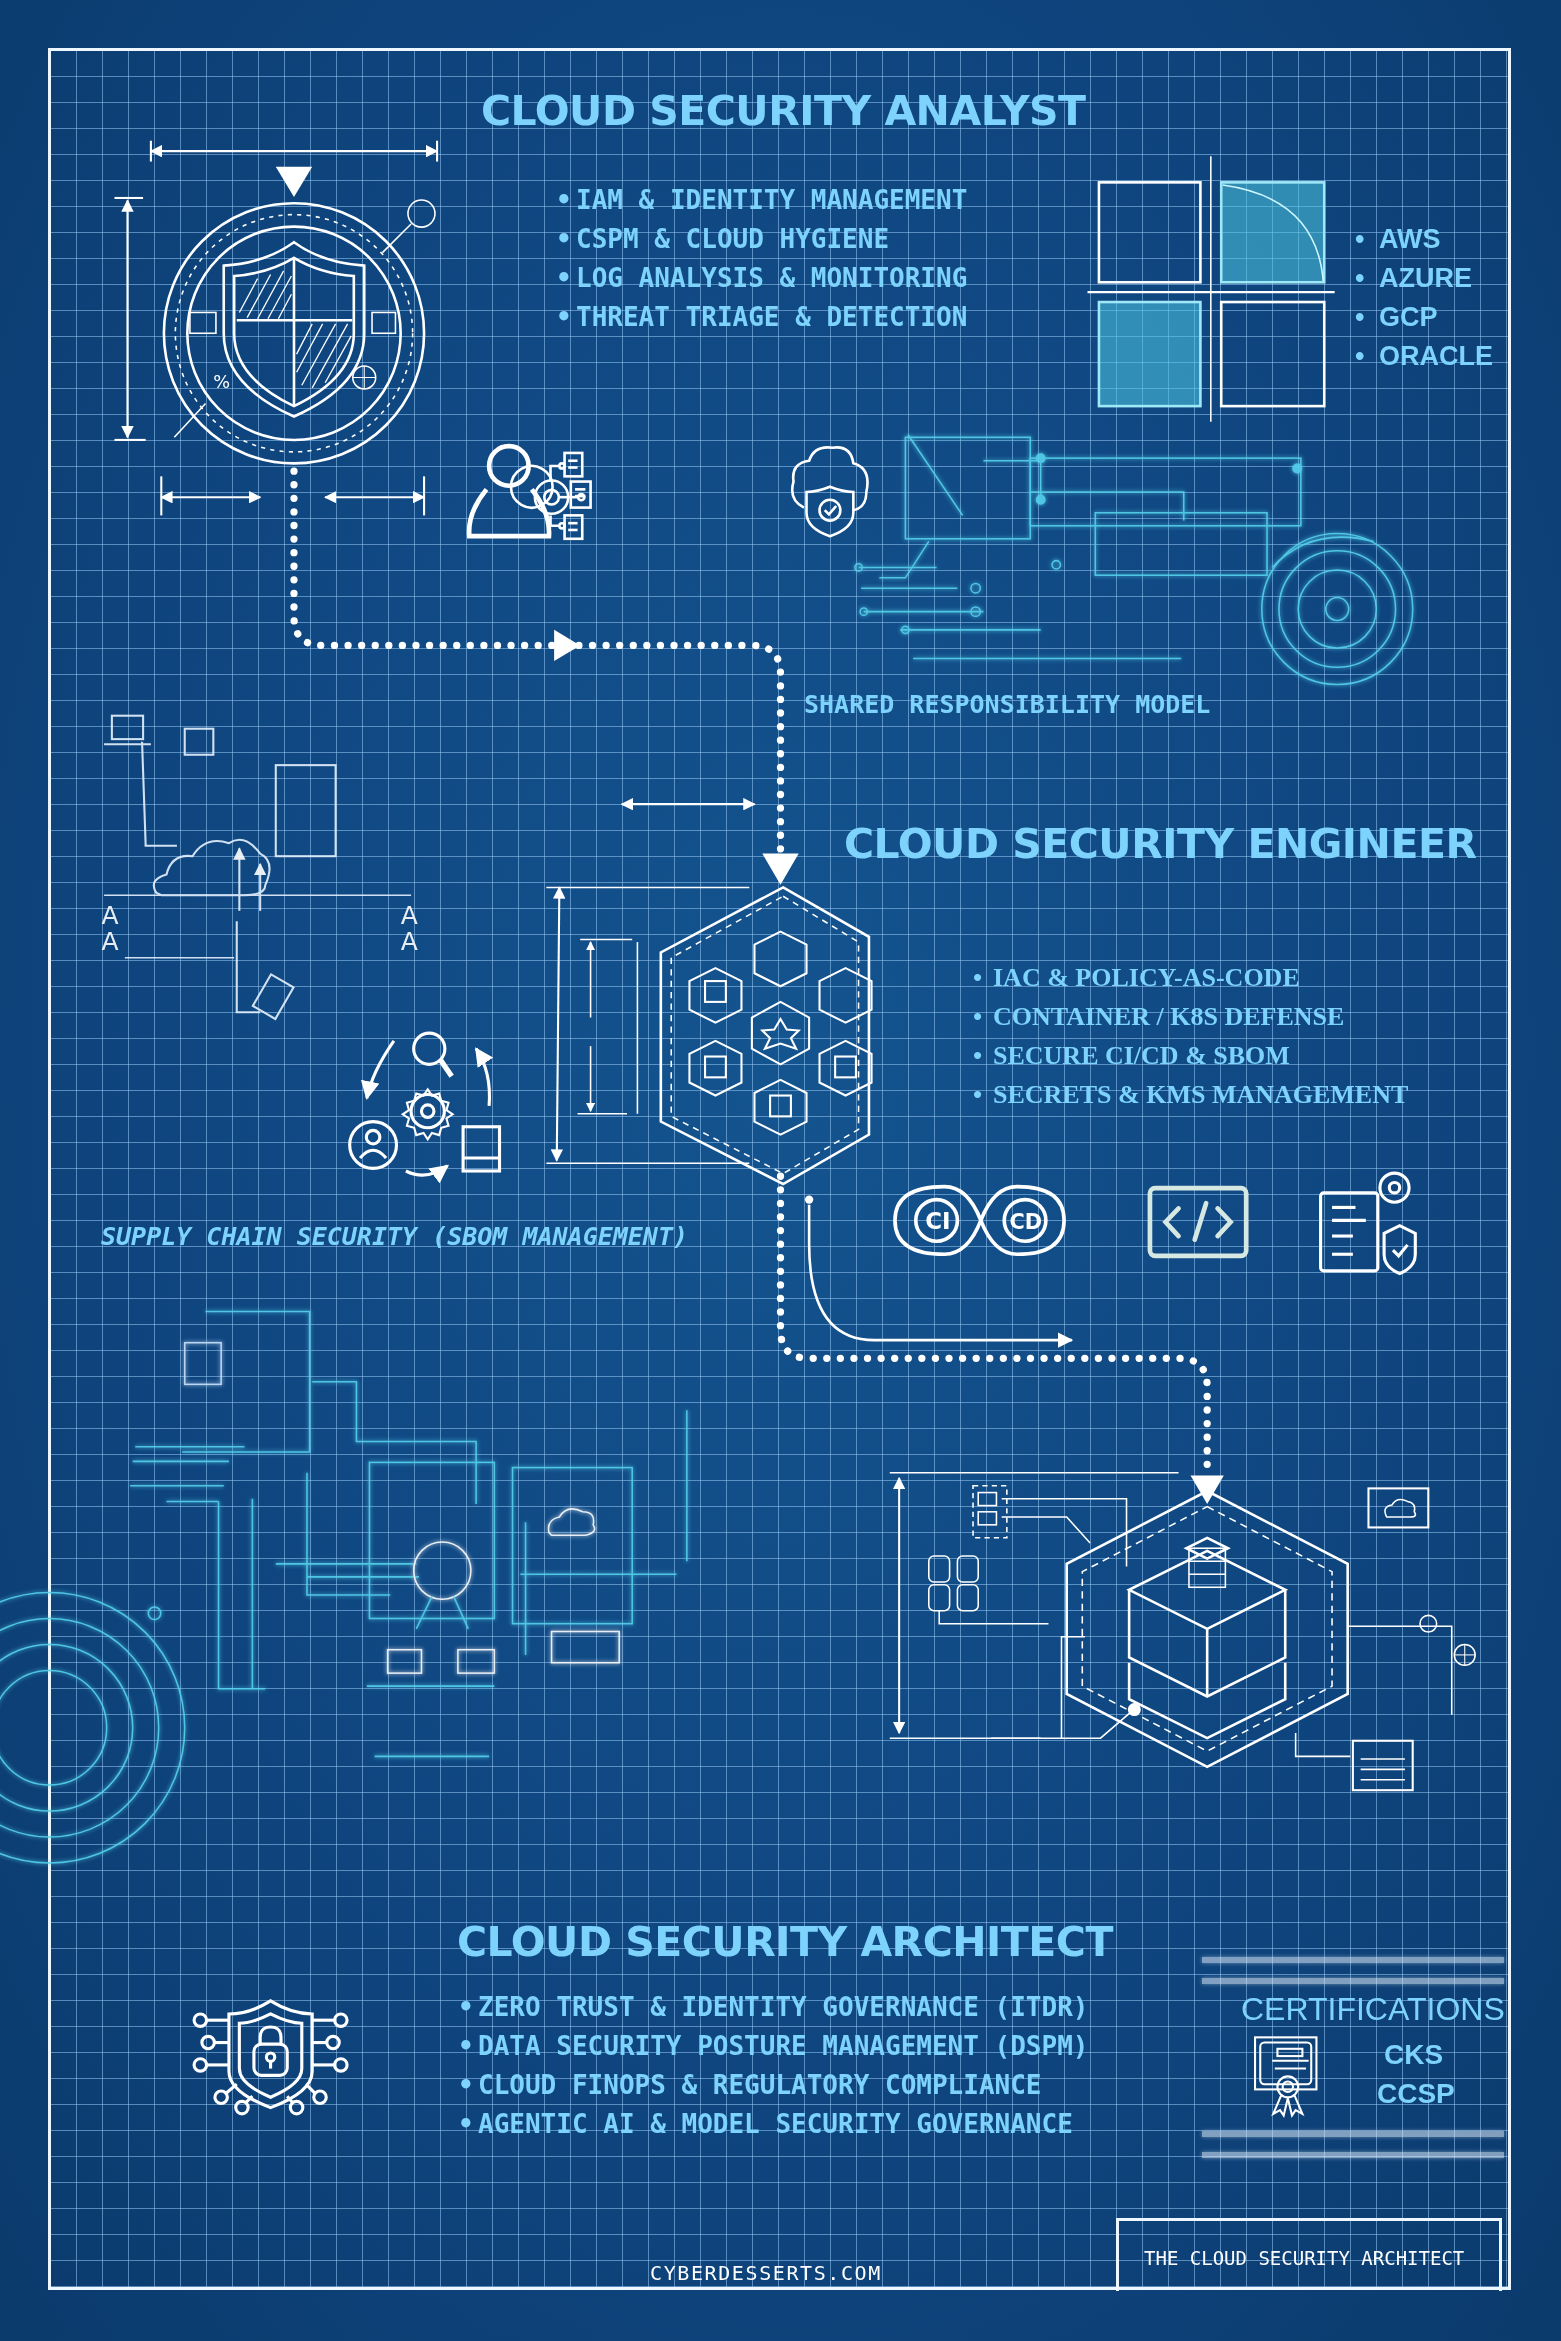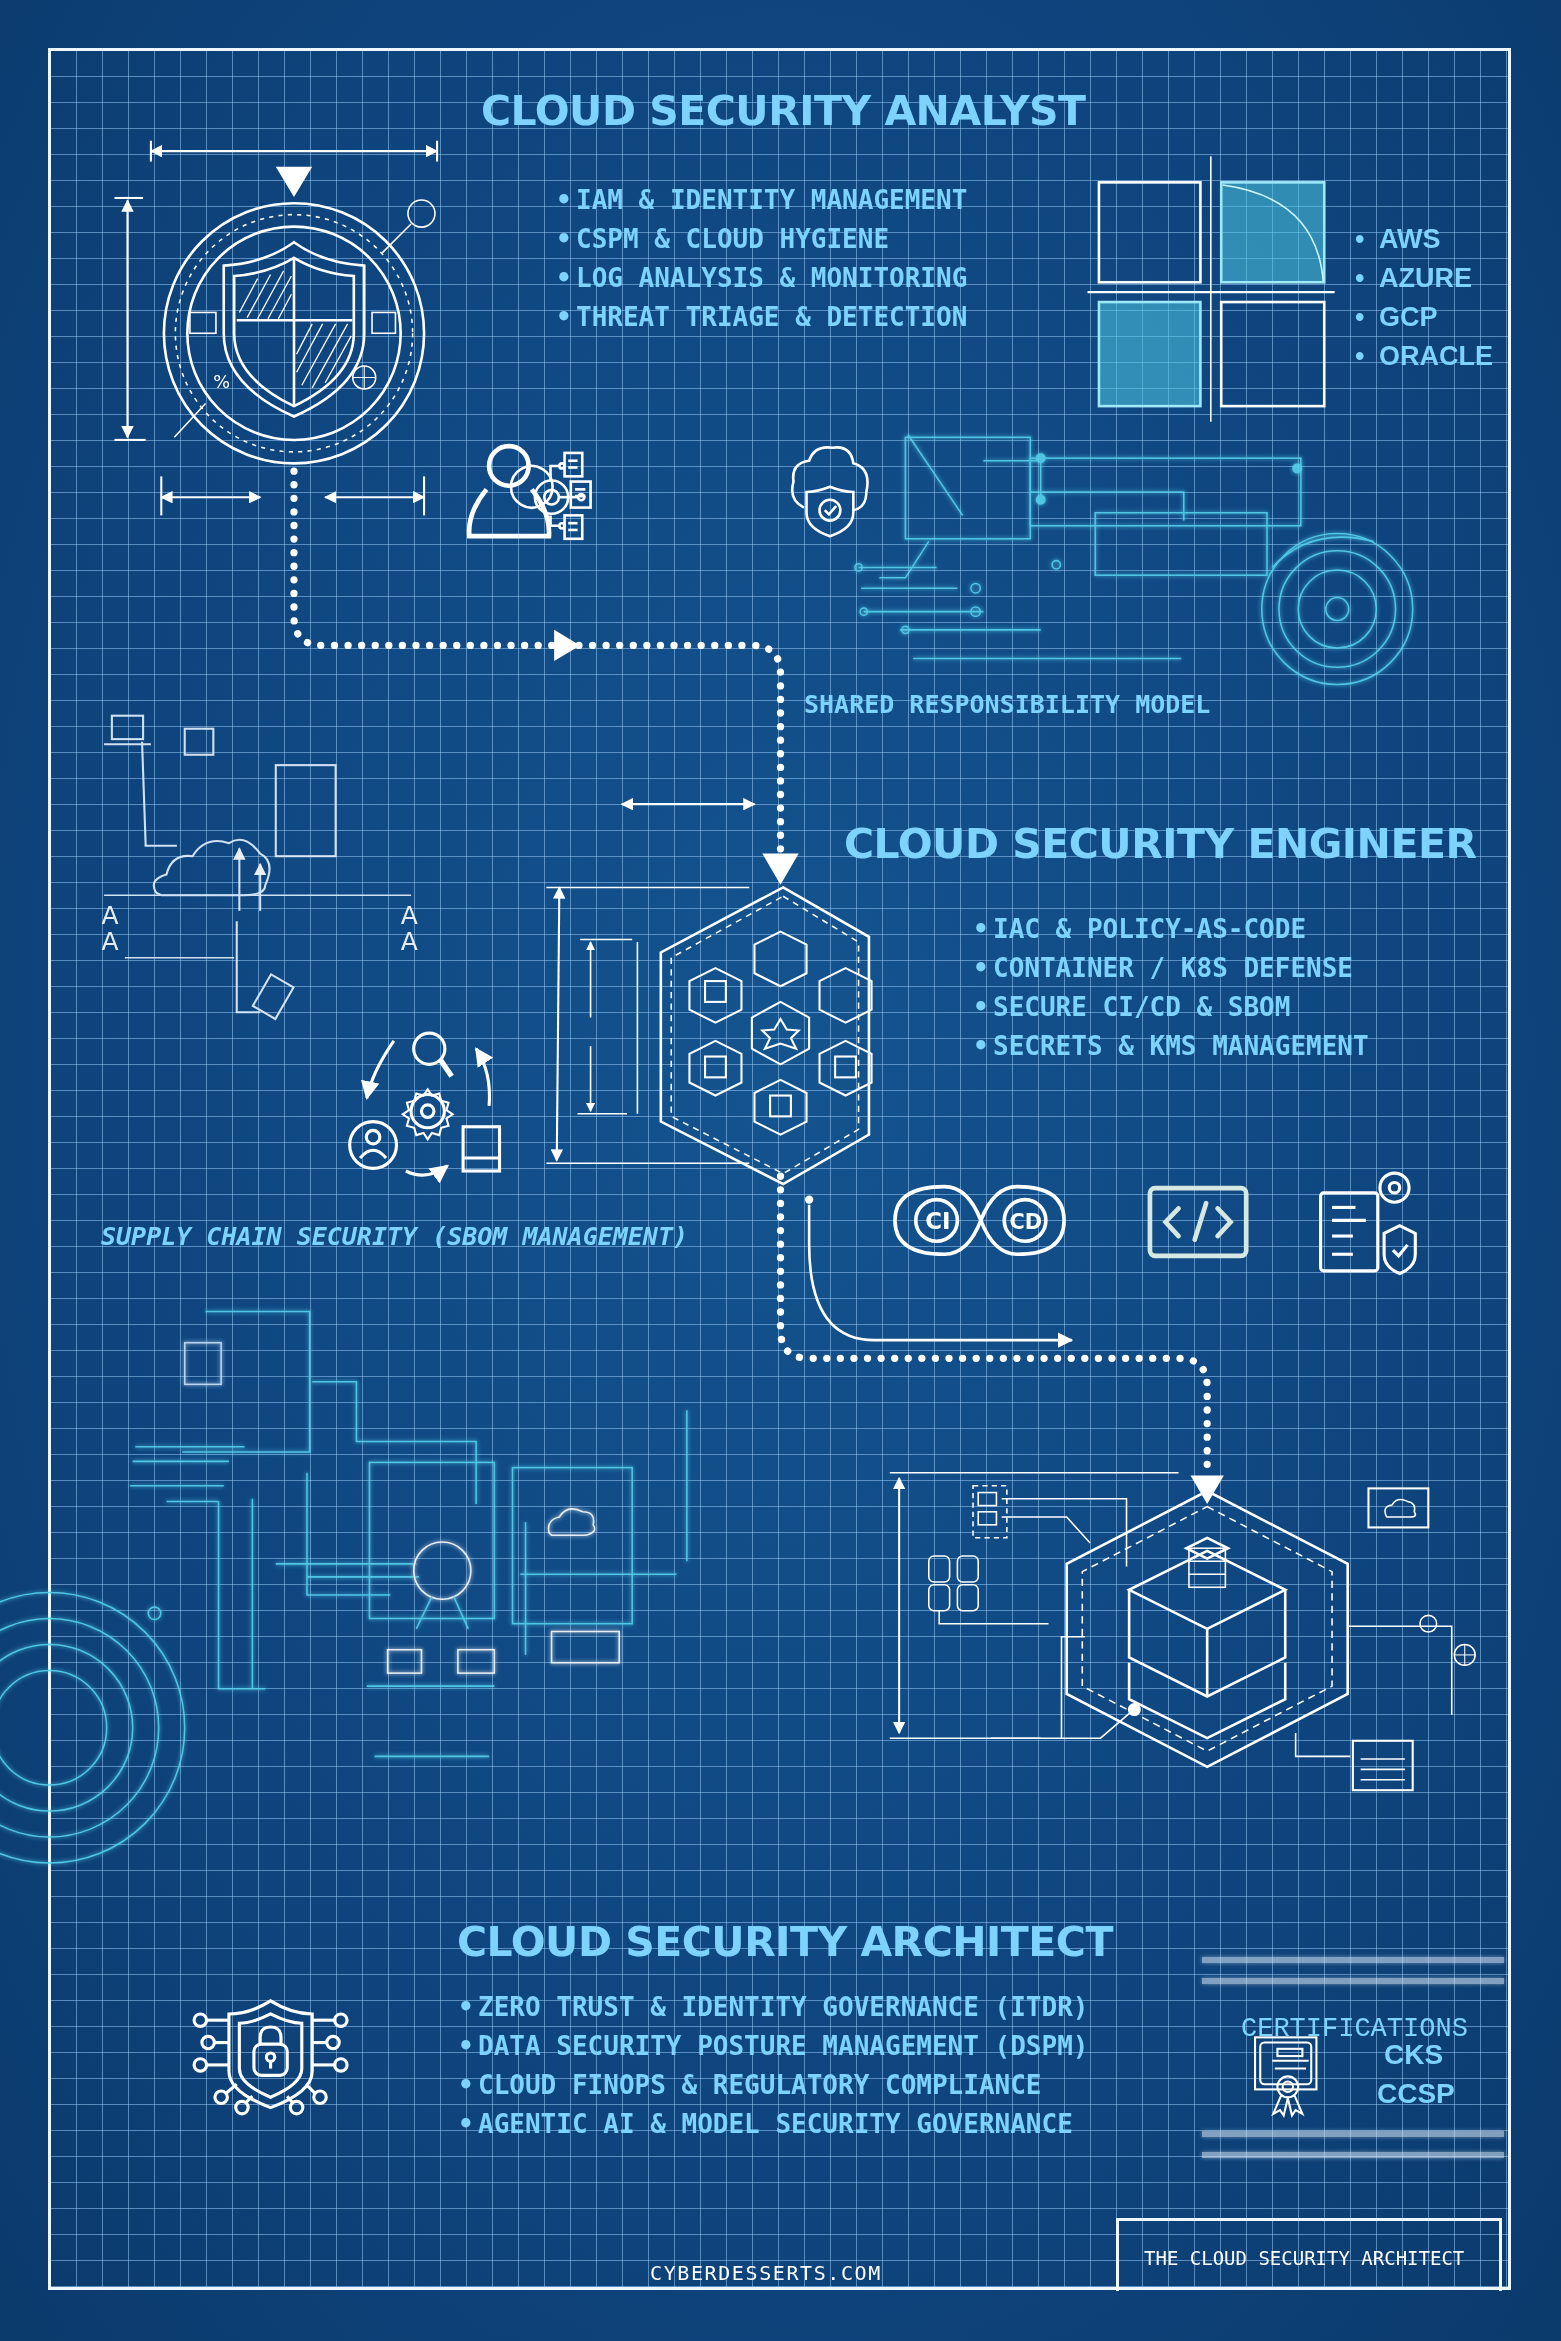--- a/index.html
+++ b/index.html
@@ -17,21 +17,21 @@
   .title { font-family:"DejaVu Sans", sans-serif; font-weight:bold; font-size:41px; letter-spacing:-0.5px; }
   .mono { font-family:"DejaVu Sans Mono", monospace; font-weight:bold; }
   .bul { font-size:26px; line-height:39px; }
   .bul li { list-style:none; position:relative; padding-left:20px; }
   .bul li::before { content:"•"; position:absolute; left:0; }
   ul { margin:0; padding:0; }
   .label { font-size:25px; }
   .cloudlist { font-family:"Liberation Sans", sans-serif; font-weight:bold; font-size:27px; line-height:39px; }
   .cloudlist li { list-style:none; position:relative; padding-left:24px; }
   .cloudlist li::before { content:"•"; position:absolute; left:0; }
-  .cert-head { font-family:Liberation Mono, monospace; font-size:27px;margin-top:23px; }
+  .cert-head { font-family:Liberation Sans, sans-serif; font-size:32px; }
   .cert-item { font-family:"Liberation Sans", sans-serif; font-weight:bold; font-size:28px; }
   .footer-site { font-family:"DejaVu Sans Mono", monospace; font-size:20px; letter-spacing:1.6px; color:#ffffff; }
   .footer-box { position:absolute; left:1116px; top:2218px; width:386px; height:73px; border:3.1px solid #eef6ff; border-bottom:none; box-sizing:border-box; }
   .footer-box-text { font-family:"DejaVu Sans Mono", monospace; font-size:19px; color:#fff; }
   .bar { position:absolute; height:6.2px; background:rgba(225,238,252,0.55); box-shadow:0 0 4.2px rgba(225,238,252,0.45); }
 </style>
 </head>
 <body>
 
 <div class="canvas"></div>
@@ -409,21 +409,21 @@
   <li>AWS</li>
   <li>AZURE</li>
   <li>GCP</li>
   <li>ORACLE</li>
 </ul>
 
 <div class="t mono label" style="left:804px; top:690px;">SHARED RESPONSIBILITY MODEL</div>
 
 <div class="t title" style="left:844px; top:820px;">CLOUD SECURITY ENGINEER</div>
 
-<ul class="t mono bul" style="left:973px; top:910px;">
+<ul class="t mono bul" style="left:973px; top:958px;font-family:Liberation Serif, serif;">
   <li>IAC &amp; POLICY-AS-CODE</li>
   <li>CONTAINER / K8S DEFENSE</li>
   <li>SECURE CI/CD &amp; SBOM</li>
   <li>SECRETS &amp; KMS MANAGEMENT</li>
 </ul>
 
 <div class="t mono label" style="left:101px; top:1222px;font-style:italic;">SUPPLY CHAIN SECURITY (SBOM MANAGEMENT)</div>
 
 <div class="t title" style="left:457px; top:1918px;">CLOUD SECURITY ARCHITECT</div>
 

